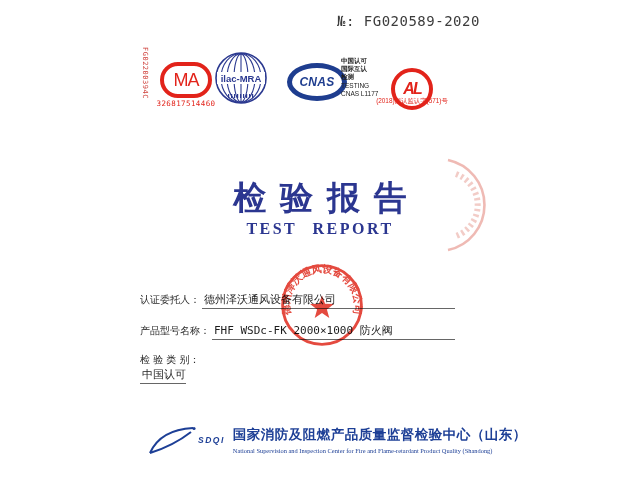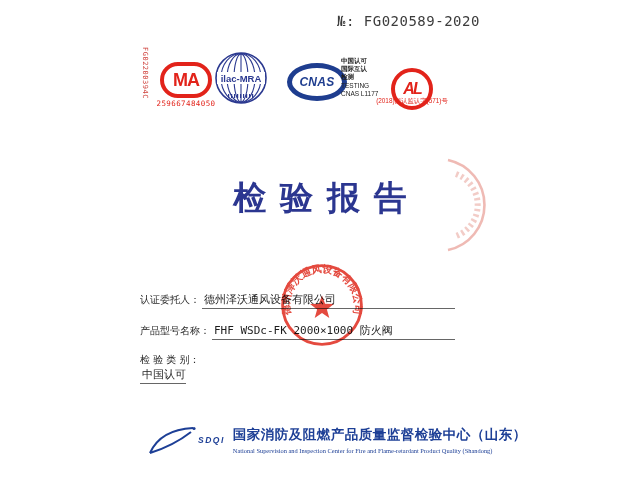--- a/index.html
+++ b/index.html
@@ -12,21 +12,21 @@
 
   
   .side-code{position:absolute;left:141px;top:47px;height:84px;
              writing-mode:vertical-rl;text-orientation:sideways;
              font-size:7px;color:#cf423c;font-family:"DejaVu Sans Mono",monospace;
              letter-spacing:.5px;}
 
   
   .cma{position:absolute;left:160px;top:62px;width:44px;height:28px;
        border:4px solid #e2231a;border-radius:18px;display:flex;align-items:center;justify-content:center;}
-  .cma span{font-weight:700;font-size:18px;color:#e2231a;letter-spacing:-1px;}
+  .cma span{font-weight:400;font-size:18px;color:#e2231a;letter-spacing:-1px;}
   .cma-num{position:absolute;left:154px;top:99px;width:64px;text-align:center;
            font-size:7.5px;color:#e2231a;font-family:"DejaVu Sans Mono",monospace;letter-spacing:.4px;}
 
   .ilac{position:absolute;left:214px;top:51px;}
 
   .cnas{position:absolute;left:287px;top:63px;width:50px;height:28px;
         border:5px solid #1e3d8f;border-radius:50%;display:flex;align-items:center;justify-content:center;}
   .cnas span{font-weight:900;font-style:italic;font-size:12px;color:#1e3d8f;letter-spacing:.3px;}
 
   .cnas-lines{position:absolute;left:341px;top:57px;width:44px;font-size:6.5px;line-height:8.2px;
@@ -72,21 +72,21 @@
 <div id="page">
 
   <div class="report-no"><span>№:</span>
     <span>FG020589-2020</span></div>
 
   <div class="side-code">FG02200394C</div>
 
   <div class="cma">
     <span>MA</span>
   </div>
-  <div class="cma-num">259667484050</div>
+  <div class="cma-num">326817514460</div>
 
   <div class="ilac">
     <svg width="54" height="54" viewBox="0 0 54 54">
       <circle cx="27" cy="27" r="25" fill="#ffffff" stroke="#2b3990" stroke-width="1.6"></circle>
       <ellipse cx="27" cy="27" rx="7" ry="24" fill="none" stroke="#2b3990" stroke-width="1.1"></ellipse>
       <ellipse cx="27" cy="27" rx="14" ry="24.2" fill="none" stroke="#2b3990" stroke-width="1.1"></ellipse>
       <ellipse cx="27" cy="27" rx="20" ry="24.5" fill="none" stroke="#2b3990" stroke-width="1.1"></ellipse>
       <line x1="27" y1="3" x2="27" y2="51" stroke="#2b3990" stroke-width="1.1"></line>
       <rect x="3" y="21" width="48" height="12" fill="#ffffff"></rect>
       <path d="M14,45 L40,45" stroke="#2b3990" stroke-width="4" stroke-dasharray="1.2,1.8" fill="none"></path>
@@ -105,20 +105,21 @@
     <div>TESTING</div>
     <div>CNAS L1177</div>
   </div>
 
   <div class="cal">
     <span>AL</span>
   </div>
   <div class="cal-caption">(2018)国认监认字(571)号</div>
 
   <div class="title-zh">检验报告</div>
+  <div class="title-en">TEST REPORT</div>
 
   <div class="field-row" id="row0">
     <span class="flabel">认证委托人：</span>
     <span class="fvalue">德州泽沃通风设备有限公司</span>
   </div>
   <div class="field-row" id="row1">
     <span class="flabel">产品型号名称：</span>
     <span class="fvalue">FHF WSDc-FK 2000×1000 防火阀</span>
   </div>
   <div class="field-row" id="row2">

